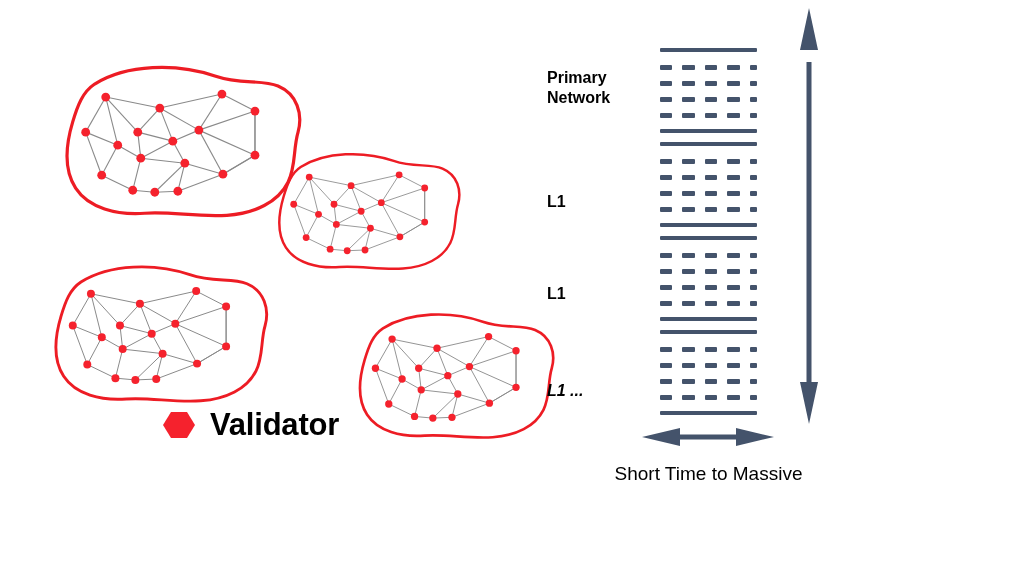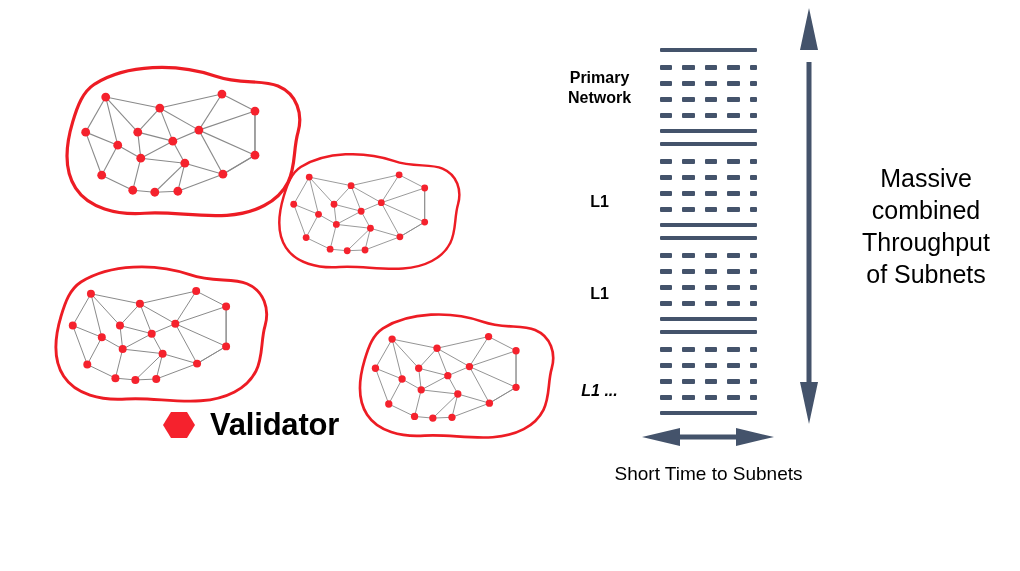--- a/index.html
+++ b/index.html
@@ -75,21 +75,21 @@
   .dash.w-full { width: 23px; }
   .dash.w-clip { width: 13px; margin-right: 0; }
 
   
   .stack-label {
     position: absolute;
     font-size: 16px;
     font-weight: bold;
     color: #000000;
     line-height: 1.28;
-    text-align: center;
+    text-align: left;
     white-space: pre-line;
   }
 
   
   .arrow-svg { position: absolute; display: block; overflow: visible; }
 
   
   #finality-caption {
     position: absolute;
     font-size: 19px;
@@ -504,26 +504,22 @@
         <div class="rule bottom"></div>
       </div>
     </div>
 
   <svg class="arrow-svg" style="left:795px; top:44px;" width="28" height="382" viewBox="0 0 28 382">
     <line x1="14" y1="18" x2="14" y2="364" stroke="#44536b" stroke-width="5"></line>
     <polygon points="14,44 23,44 14,2 5,44" fill="#44536b" transform="translate(0,-38)"></polygon>
     <polygon points="14,338 23,338 14,380 5,338" fill="#44536b" transform="translate(0,0)"></polygon>
   </svg>
 
-  <div id="throughput-caption" style="left:836px; top:162px; width:180px;">Massive
-combined
-Throughput
-of Subnets</div>
 
   <svg class="arrow-svg" style="left:640px; top:423px;" width="136" height="28" viewBox="0 0 136 28">
     <line x1="18" y1="14" x2="118" y2="14" stroke="#44536b" stroke-width="5"></line>
     <polygon points="40,14 40,5 2,14 40,23" fill="#44536b"></polygon>
     <polygon points="96,14 96,5 134,14 96,23" fill="#44536b"></polygon>
   </svg>
 
-  <div id="finality-caption" style="left:586px; top:463px; width:245px;">Short Time to Subnets</div>
+  <div id="finality-caption" style="left:586px; top:463px; width:245px;">Short Time to Massive</div>
 
 </div>
 
 </body></html>

